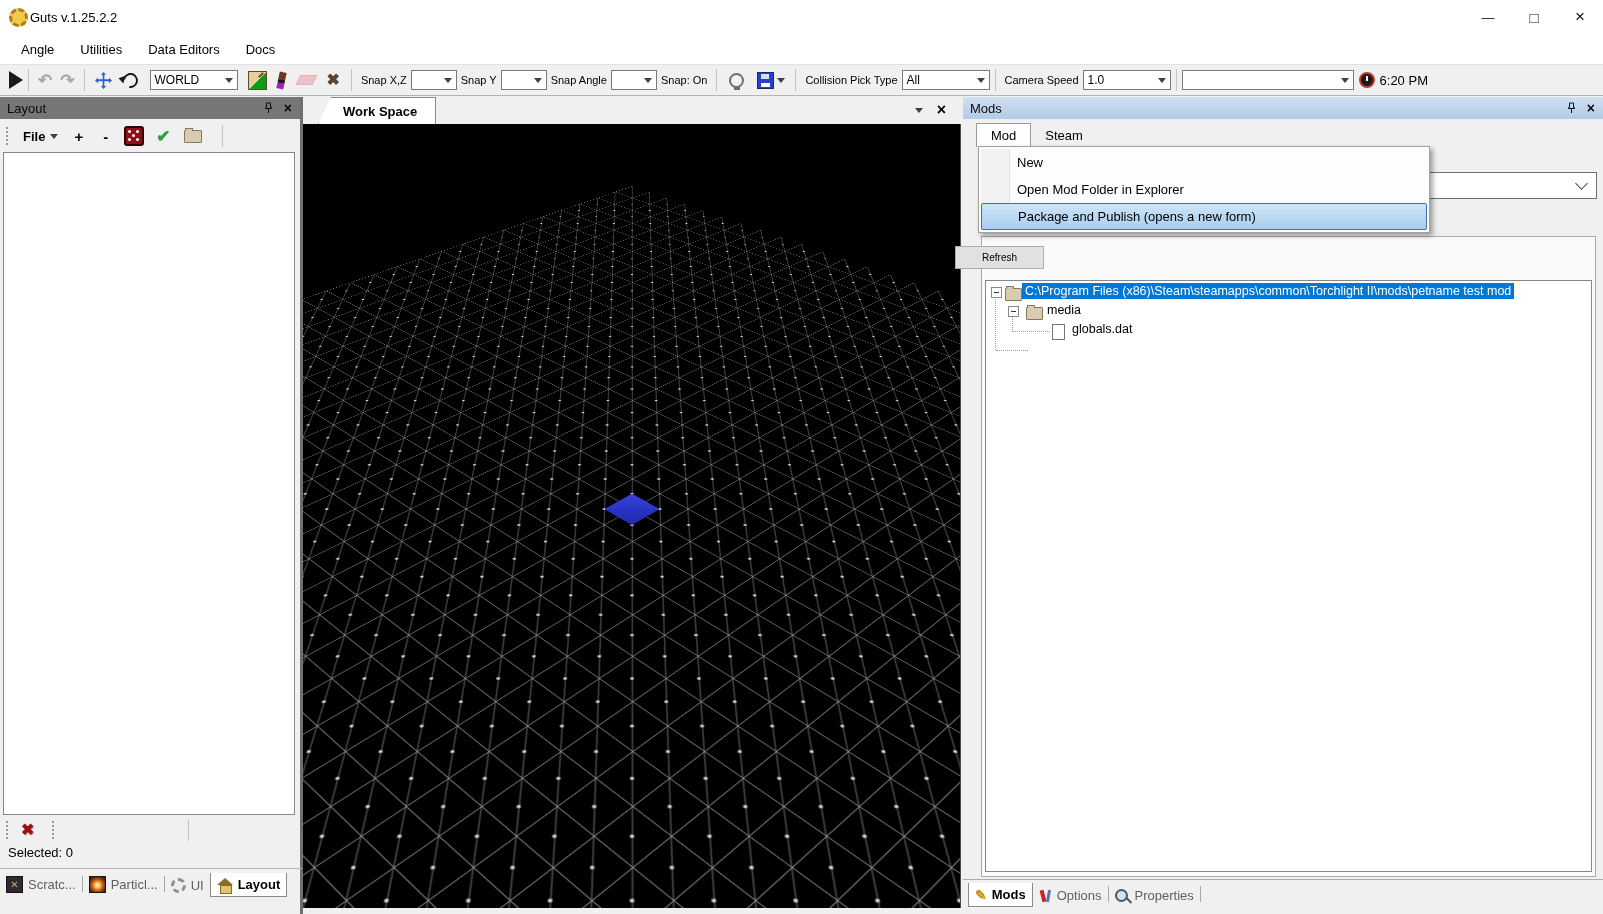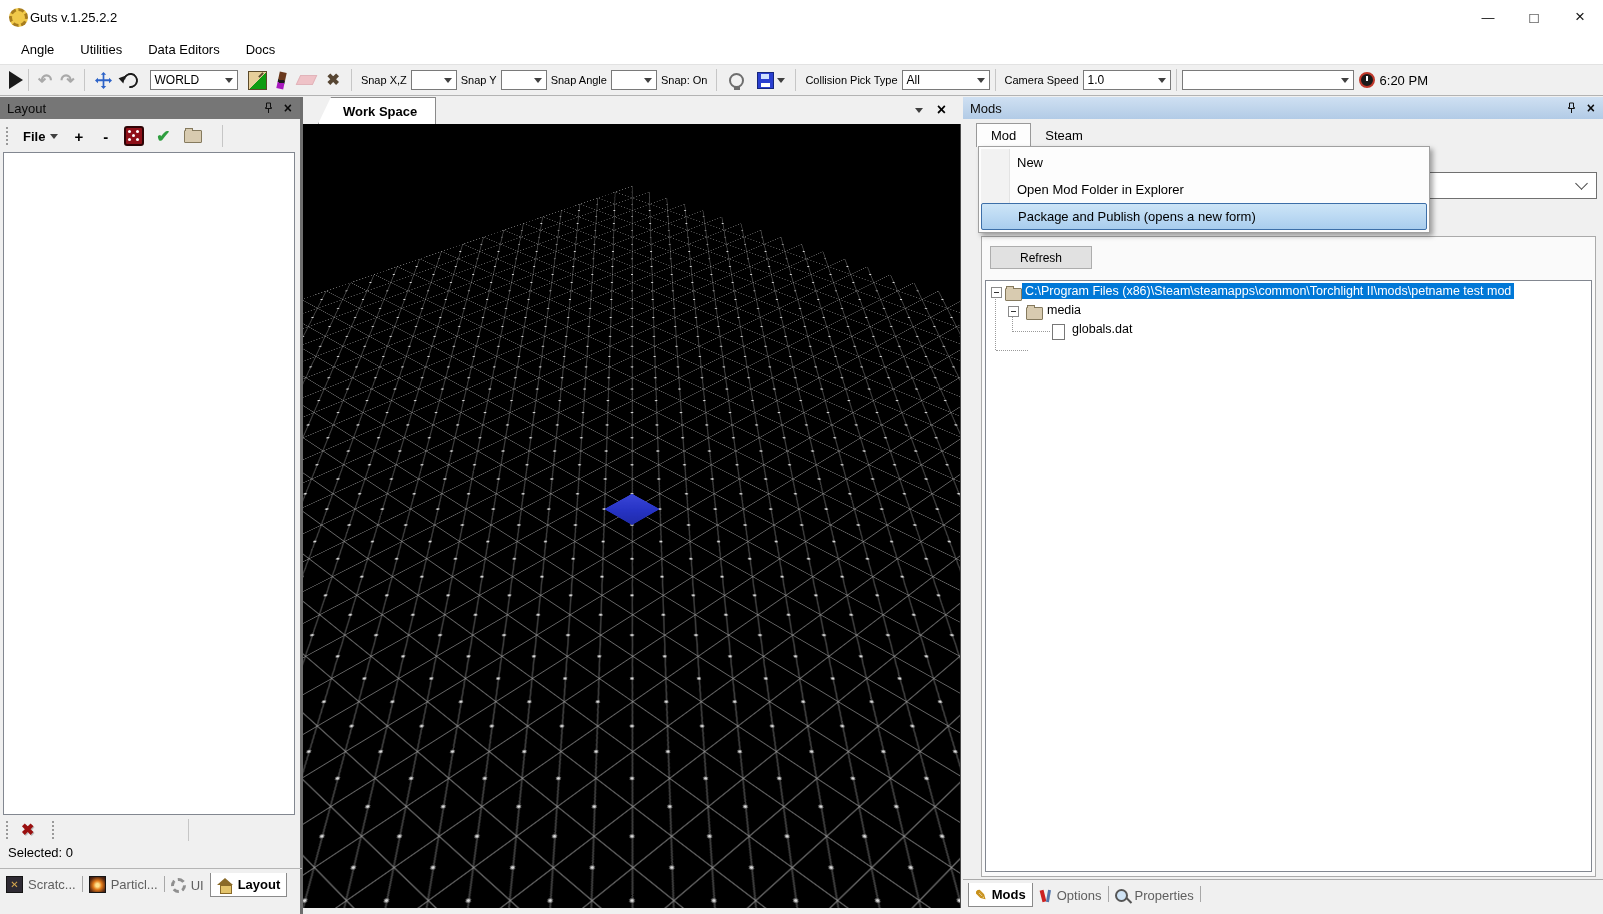--- a/index.html
+++ b/index.html
@@ -100,22 +100,22 @@
 
   
   .rp-header{left:963px;top:97px;width:640px;background:linear-gradient(#cfe0f2,#b2cbe6);color:#0a0a0a;}
   .mod-tabs{position:absolute;left:963px;top:120px;width:640px;height:27px;display:flex;align-items:flex-end;font-size:13px;}
   .mod-tab{padding:4px 14px;}
   .mod-tab.open{background:#fdfdfd;border:1px solid #999;border-bottom:none;margin-left:13px;}
   .mods-combo{position:absolute;left:990px;top:172px;width:607px;height:27px;background:#fff;border:1px solid #707070;
       box-sizing:border-box;display:flex;align-items:center;}
   .chev{width:8px;height:8px;border-right:1.6px solid #444;border-bottom:1.6px solid #444;transform:rotate(45deg);margin-left:auto;margin-right:10px;margin-top:-4px;}
   .mods-box{position:absolute;left:981px;top:236px;width:615px;height:641px;background:#fafafa;border:1px solid #aaa;box-sizing:border-box;}
-  .refresh-btn{position:absolute;left:990px;top:246px;width:102px;height:23px;background:#e1e1e1;border:1px solid #adadad;
-      display:flex;align-items:center;justify-content:center;font-size:12px;box-sizing:border-box;}
+  .refresh-btn{position:absolute;left:955px;top:246px;width:89px;height:23px;background:#e1e1e1;border:1px solid #adadad;
+      display:flex;align-items:center;justify-content:center;font-size:10px;box-sizing:border-box;}
   .tree{position:absolute;left:985px;top:280px;width:607px;height:592px;background:#fff;border:1px solid #828790;box-sizing:border-box;font-size:12.5px;}
   .trow{position:absolute;left:0;height:19px;width:100%;display:flex;align-items:center;}
   .tlabel{position:absolute;white-space:nowrap;top:1px;}
   .tlabel.sel{background:#0078d7;color:#fff;padding:1px 3px;top:0;}
   .minus{position:absolute;width:9px;height:9px;background:#fff;border:1px solid #8a8a8a;box-sizing:content-box;}
   .minus::after{content:"";position:absolute;left:2px;top:4px;width:5px;height:1px;background:#333;}
   .tfold{position:absolute;width:15px;height:11px;background:#d8cbb0;border:1px solid #857a5e;border-radius:1px;}
   .tfold::before{content:"";position:absolute;top:-3px;left:0;width:6px;height:2px;background:#d8cbb0;border:1px solid #857a5e;border-bottom:none;}
   .tfile{position:absolute;width:11px;height:14px;background:#fff;border:1px solid #777;}
   .dots-v{position:absolute;border-left:1px dotted #9a9a9a;}

